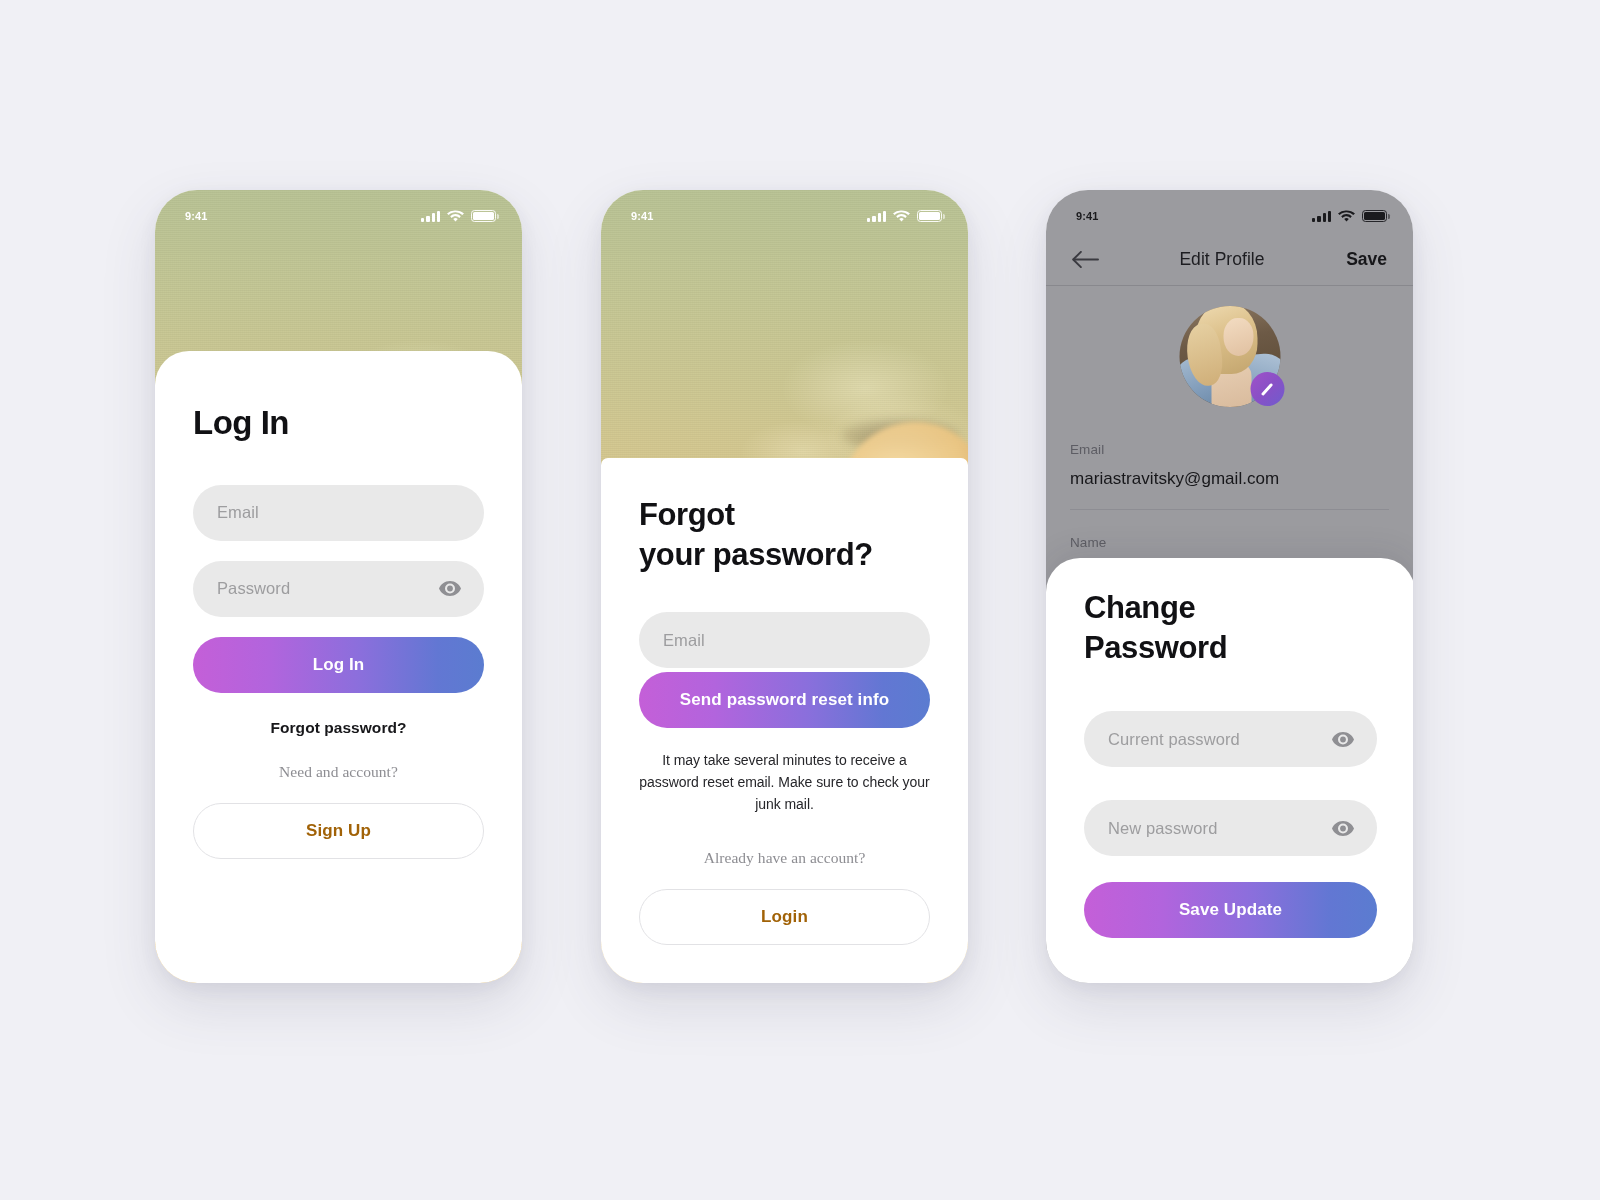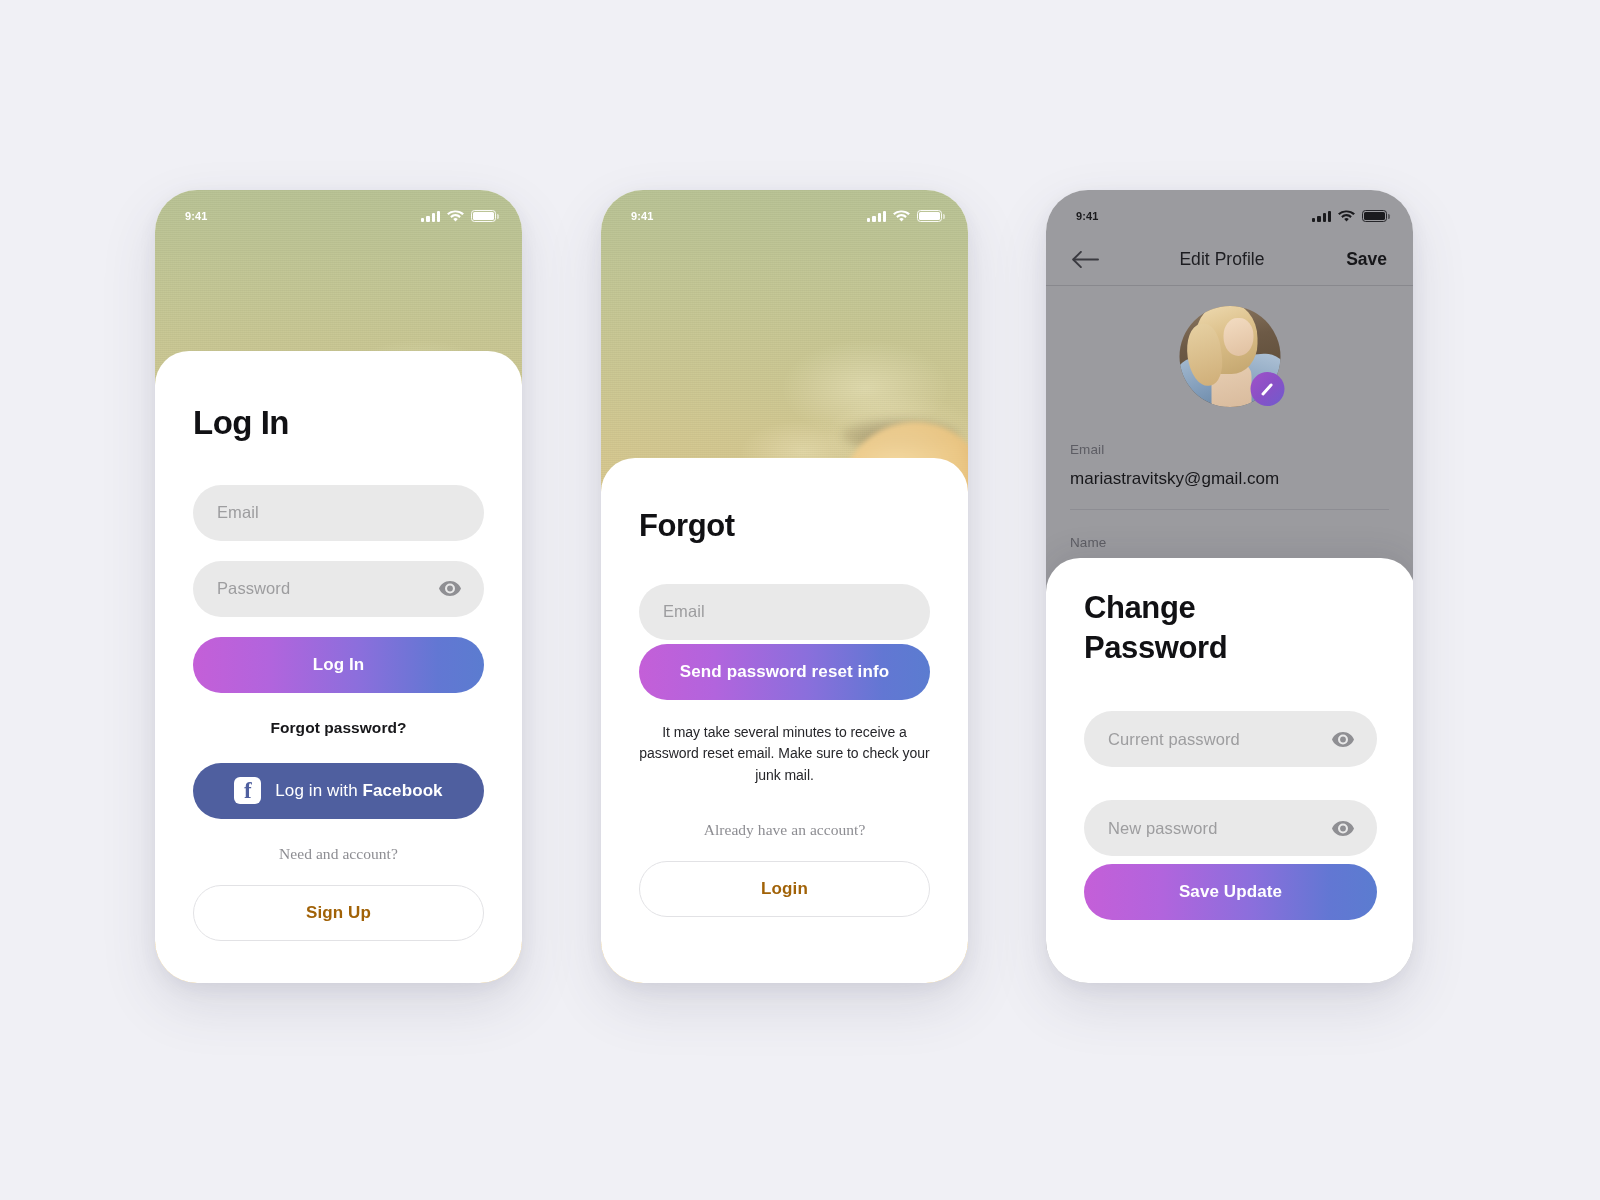--- a/index.html
+++ b/index.html
@@ -500,24 +500,20 @@
               <path d="M11 0C5.8 0 1.7 3.4 0 7.5 1.7 11.6 5.8 15 11 15s9.3-3.4 11-7.5C20.3 3.4 16.2 0 11 0zm0 12.5A5 5 0 1 1 11 2.5a5 5 0 0 1 0 10z" fill="#8f8f93"></path>
               <circle cx="11" cy="7.5" r="2.9" fill="#8f8f93"></circle>
             </svg>
         </span>
       </div>
 
       <button class="btn-grad" style="margin-top: 20px; width: 100%;">Log In</button>
 
       <div class="link-strong" style="margin-top: 26px;">Forgot password?</div>
 
-      <button class="btn-fb" style="margin-top: 26px; width: 100%;">
-        <span class="fb-mark"></span>
-        <span class="fb-label"><span>Log in with </span><b>Facebook</b></span>
-      </button>
 
       <div class="muted" style="margin-top: 26px;">Need and account?</div>
 
       <button class="btn-outline" style="margin-top: 22px; width: 100%;">Sign Up</button>
     </div>
   </div>
 
   <div class="phone" id="phone-2">
 
     <div class="photo-bg with-sun">
@@ -537,23 +533,24 @@
           <svg width="17" height="13" viewBox="0 0 17 13">
               <path d="M8.5 11.6 6.2 9.1a3.3 3.3 0 0 1 4.6 0zM8.5 6.3c-1.5 0-2.9.6-3.9 1.6L3.2 6.3a7.5 7.5 0 0 1 10.6 0L12.4 7.9a5.4 5.4 0 0 0-3.9-1.6zM8.5 2.3c-2.6 0-5 1-6.8 2.7L0 3.4A11.7 11.7 0 0 1 8.5.4c3.3 0 6.3 1.2 8.5 3l-1.7 1.6A9.6 9.6 0 0 0 8.5 2.3z" fill="#fff"></path>
             </svg>
         </span>
         <span class="batt">
             <i></i>
           </span>
       </span>
     </div>
 
-    <div class="sheet" style="height: 525px; padding-top: 48px;">
+    <div class="sheet" style="height: 525px; padding-top: 37px; border-radius: 7px;">
       <h1 class="title-lg">
         <span>Forgot</span><br>
+        <span>your password?</span>
       </h1>
 
       <div class="input-pill" style="margin-top: 38px;">
         <span class="ph">Email</span>
       </div>
 
       <button class="btn-grad" style="margin-top: 4px; width: 100%;">Send password reset info</button>
 
       <div class="helper" style="margin-top: 22px;">It may take several minutes to receive a password reset email. Make sure to check your junk mail.</div>
 
@@ -641,17 +638,17 @@
       <div class="input-pill" style="margin-top: 33px;">
         <span class="ph">New password</span>
         <span class="eye-btn">
           <svg width="22" height="15" viewBox="0 0 22 15">
               <path d="M11 0C5.8 0 1.7 3.4 0 7.5 1.7 11.6 5.8 15 11 15s9.3-3.4 11-7.5C20.3 3.4 16.2 0 11 0zm0 12.5A5 5 0 1 1 11 2.5a5 5 0 0 1 0 10z" fill="#8f8f93"></path>
               <circle cx="11" cy="7.5" r="2.9" fill="#8f8f93"></circle>
             </svg>
         </span>
       </div>
 
-      <button class="btn-grad" style="margin-top: 8px; width: 100%;">Save Update</button>
+      <button class="btn-grad" style="margin-top: 26px; width: 100%;">Save Update</button>
     </div>
   </div>
 
 </div>
 
 </body></html>

